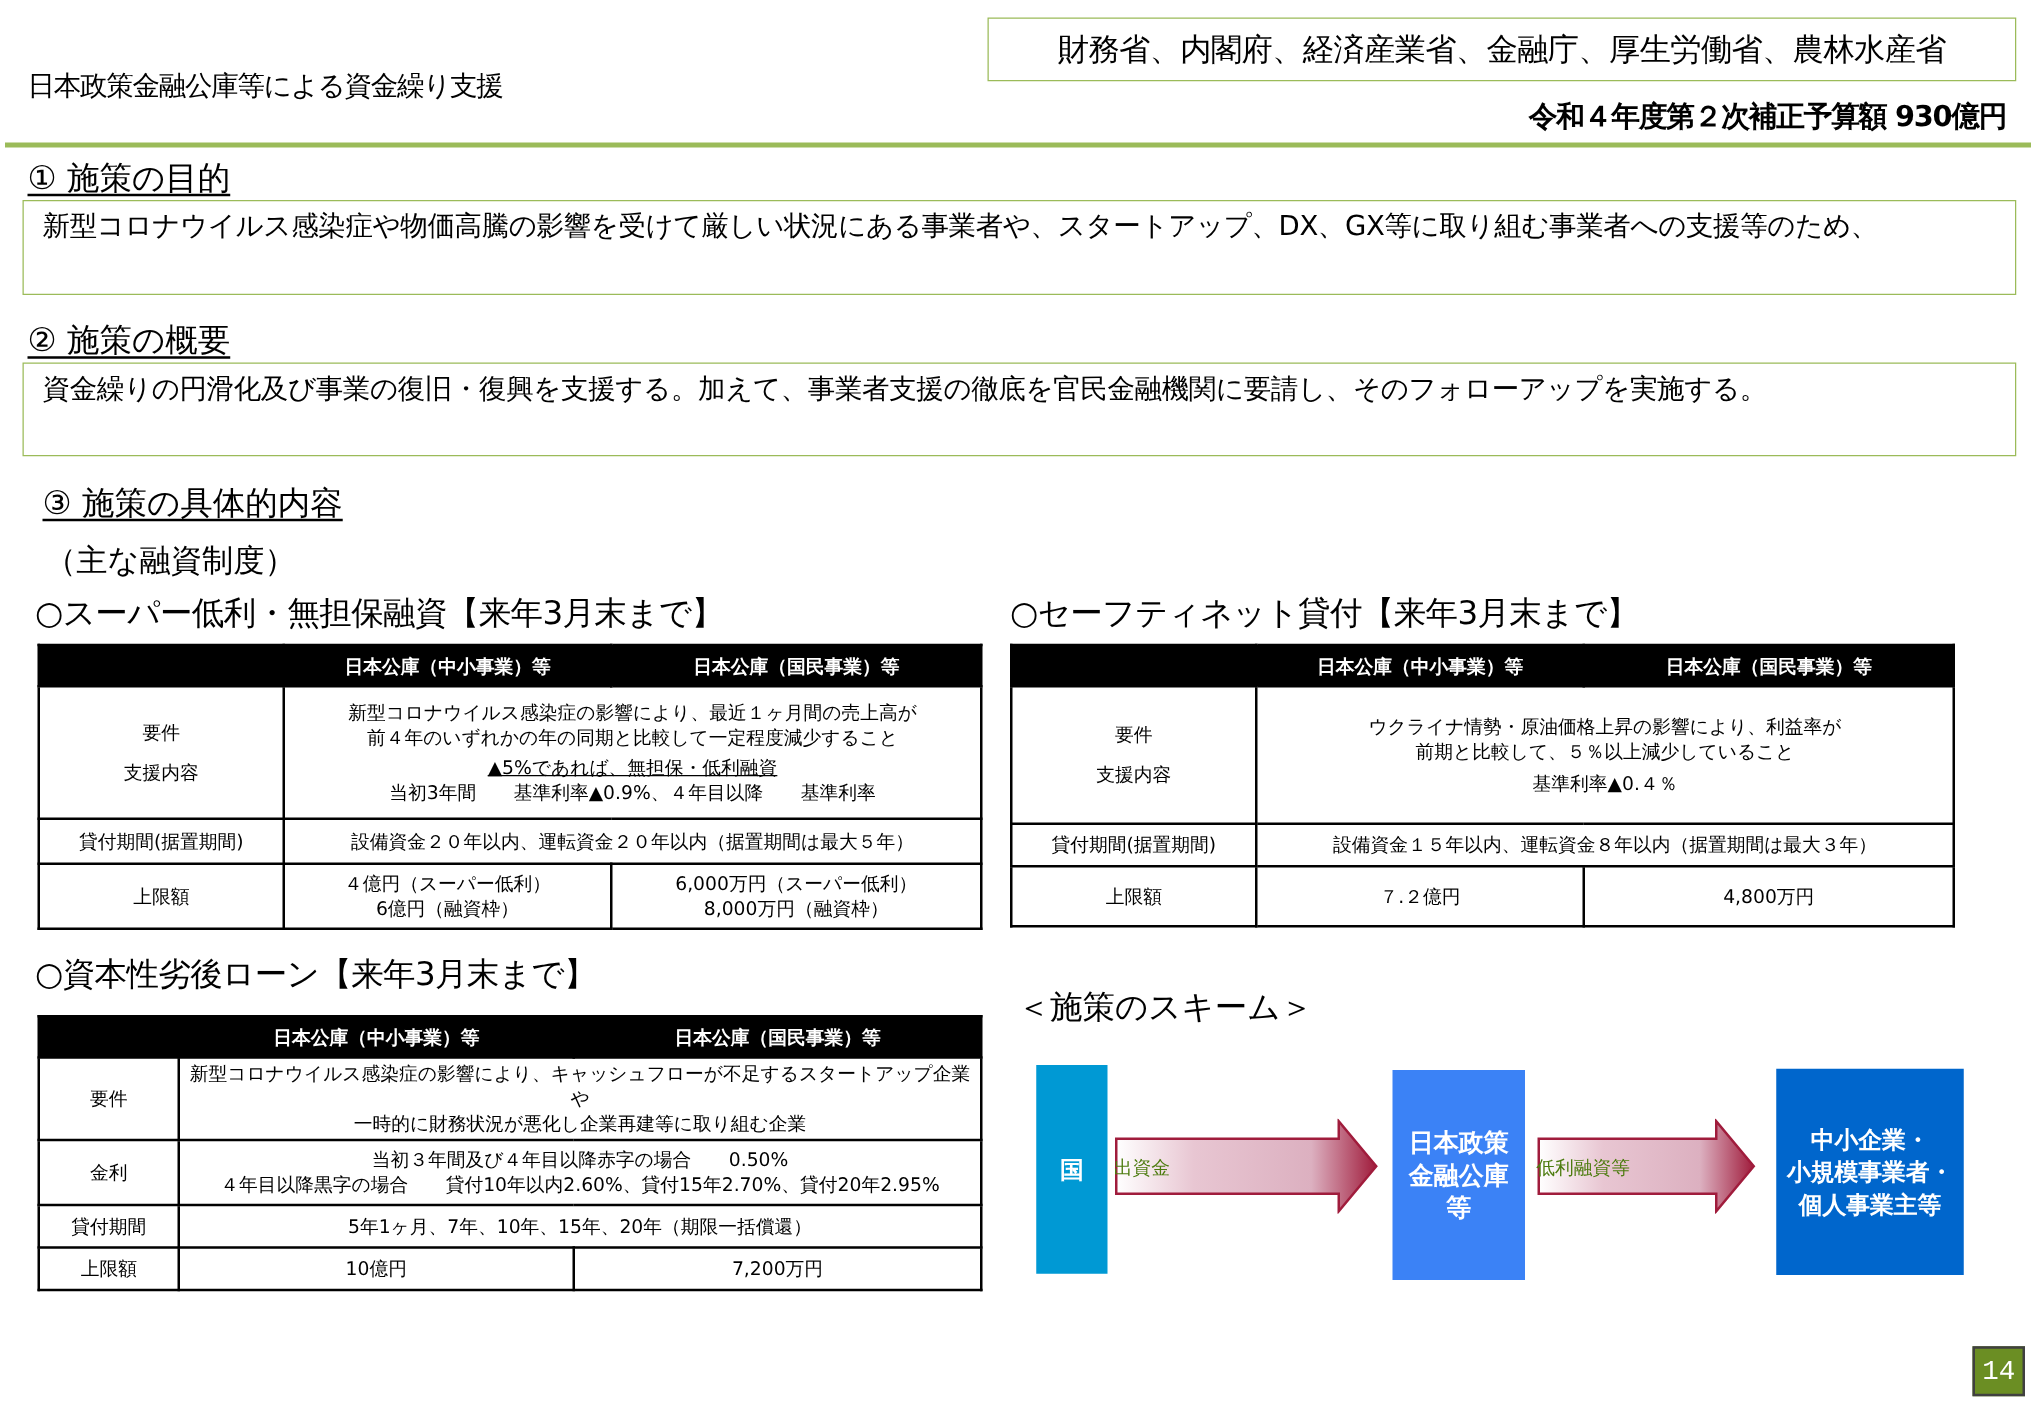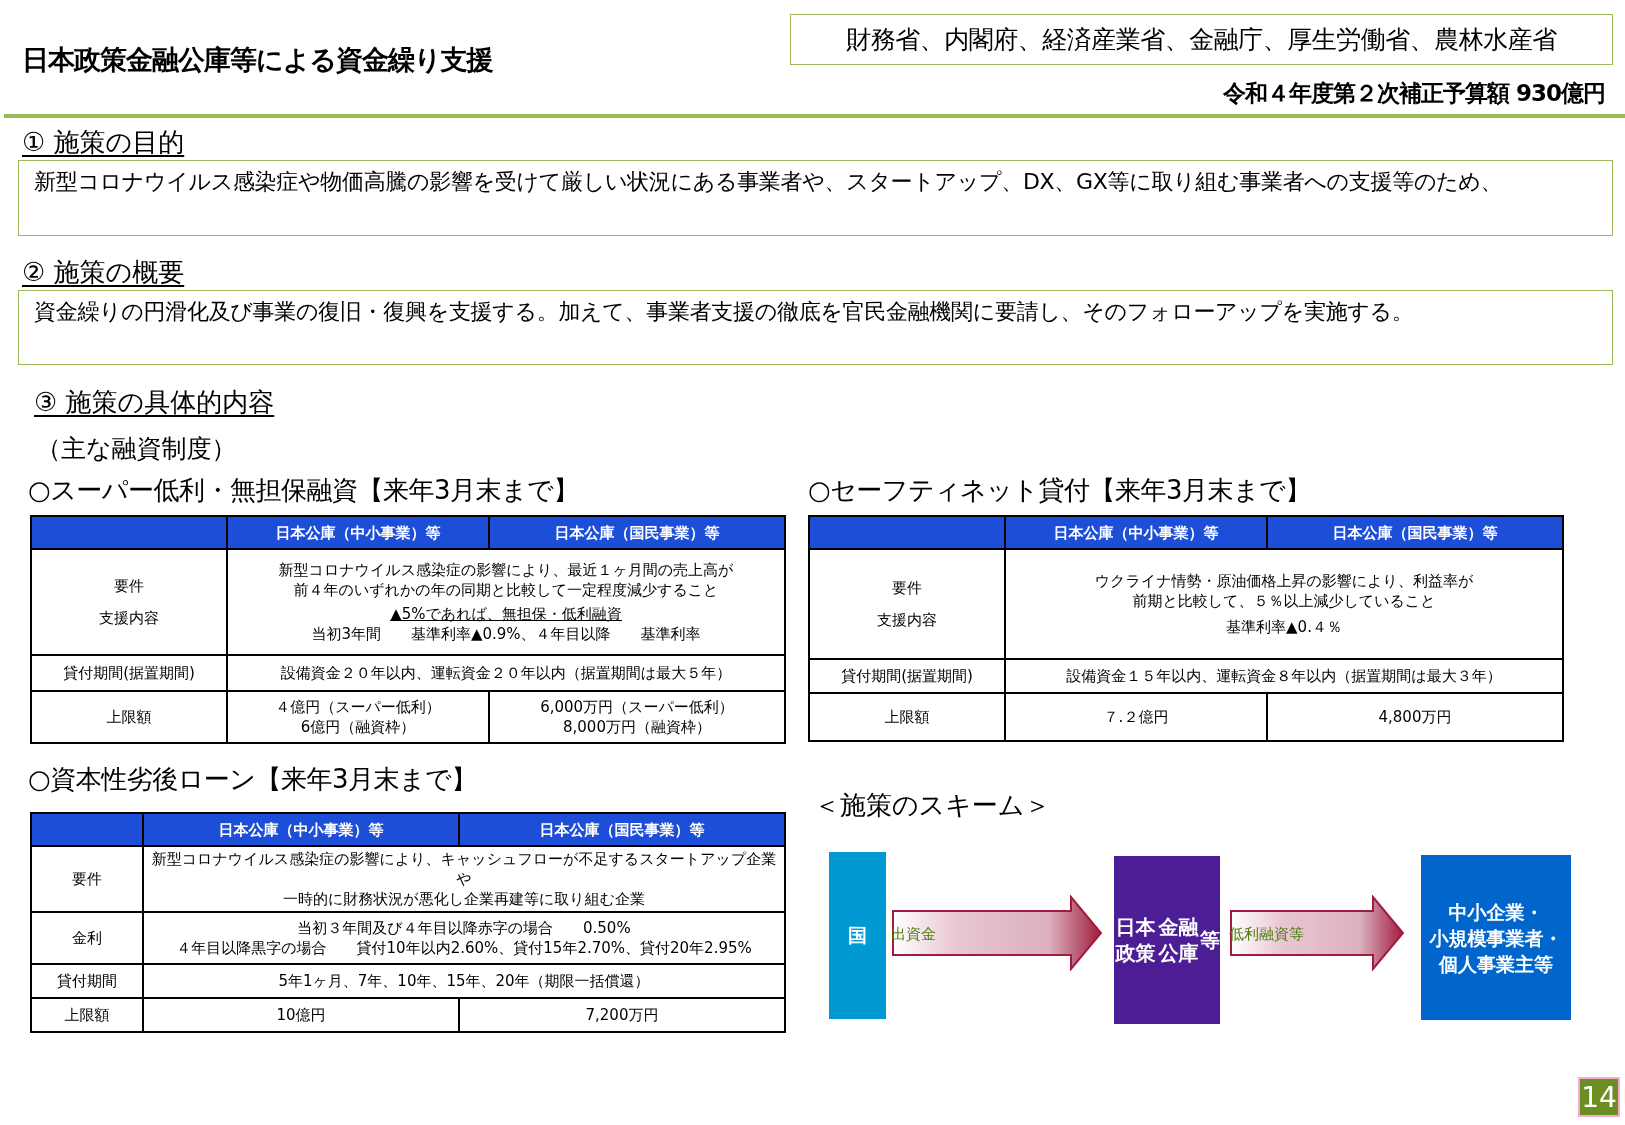--- a/index.html
+++ b/index.html
@@ -1,43 +1,43 @@
 <!DOCTYPE html>
 <html><head>
 <meta charset="utf-8">
 <style>
   * { box-sizing: border-box; margin: 0; padding: 0; }
   html, body { width: 1625px; height: 1125px; background: #ffffff; overflow: hidden; }
   body { position: relative; font-family: "DejaVu Sans", "Liberation Sans", sans-serif; color: #000; }
 
-  .title { position: absolute; left: 22px; top: 42px; font-size: 27px; font-weight: bold; letter-spacing: -1px; }
+  .title { position: absolute; left: 22px; top: 54px; font-size: 22px; font-weight: normal; letter-spacing: -1px; }
   .ministries { position: absolute; left: 790px; top: 14px; width: 823px; height: 51px; border: 1.5px solid #9bbb59; display: flex; align-items: center; justify-content: center; font-size: 25px; letter-spacing: -0.5px; }
   .budget { position: absolute; right: 20px; top: 78px; font-size: 23px; font-weight: bold; letter-spacing: -1px; }
   .top-rule { position: absolute; left: 4px; top: 114px; width: 1621px; height: 4px; background: #9bbb59; }
 
   .sec-head { position: absolute; font-size: 26px; text-decoration: underline; text-underline-offset: 4px; text-decoration-thickness: 1.5px; }
   .sec-box { position: absolute; border: 1.5px solid #9bbb59; padding: 6px 15px; font-size: 22px; line-height: 30px; letter-spacing: -0.3px; }
 
   .sub-plain { position: absolute; font-size: 25px; }
   .prog-title { position: absolute; font-size: 26px; letter-spacing: -0.5px; }
 
   table.t { position: absolute; border-collapse: collapse; font-size: 15px; }
   table.t td, table.t th { border: 2px solid #000; text-align: center; vertical-align: middle; padding: 2px 6px; line-height: 20px; }
-  table.t th { background: #1d4ed8; color: #fff; font-weight: bold; height: 33px; font-size: 15px; }
+  table.t th { background: #000000; color: #fff; font-weight: bold; height: 33px; font-size: 15px; }
   table.t td.lab { width: 196px; }
   .u { text-decoration: underline; }
   .stack { display: block; }
   .gap { display: block; height: 12px; }
 
   .scheme-title { position: absolute; left: 814px; top: 788px; font-size: 26px; }
   .box { position: absolute; color: #fff; font-weight: bold; display: flex; align-items: center; justify-content: center; text-align: center; }
   .arrow { position: absolute; }
   .arrow-label { position: absolute; font-size: 15px; color: #4d7c0f; text-align: left; }
 
-  .page-num { position: absolute; left: 1578px; top: 1077px; width: 42px; height: 40px; background: #6b8e23; border: 2px solid #f9a8d4; color: #fff; font-size: 28px; display: flex; align-items: center; justify-content: center; }
+  .page-num { position: absolute; left: 1578px; top: 1077px; width: 42px; height: 40px; background: #6b8e23; border: 2px solid #404040; color: #fff; font-size: 22px; display: flex; align-items: center; justify-content: center; font-family: Liberation Mono, monospace; }
 </style>
 </head>
 <body>
 
 <div class="title">日本政策金融公庫等による資金繰り支援</div>
 <div class="ministries">財務省、内閣府、経済産業省、金融庁、厚生労働省、農林水産省</div>
 <div class="budget">令和４年度第２次補正予算額 930億円</div>
 <div class="top-rule"></div>
 
 <div class="sec-head" style="left:22px;top:125px;">①  施策の目的</div>
@@ -170,21 +170,21 @@
       <stop offset="0" stop-color="#ffffff"></stop>
       <stop offset="0.3" stop-color="#e8c6d2"></stop>
       <stop offset="0.75" stop-color="#dcb0c0"></stop>
       <stop offset="1" stop-color="#a01c3c"></stop>
     </linearGradient>
   </defs>
   <polygon points="2,16 180,16 180,2 210,38 180,74 180,60 2,60" fill="url(#g1)" stroke="#a01c3c" stroke-width="2"></polygon>
 </svg>
 <div class="arrow-label" style="left:891px;top:925px;width:180px;">出資金</div>
 
-<div class="box" style="left:1114px;top:856px;width:106px;height:168px;background:#4c1d95;font-size:20px;line-height:26px;flex-direction:row;">
+<div class="box" style="left:1114px;top:856px;width:106px;height:168px;background:#3b82f6;font-size:20px;line-height:26px;flex-direction:column;">
   <span>日本政策</span>
   <span>金融公庫</span>
   <span>等</span>
 </div>
 
 <svg class="arrow" style="left:1229px;top:895px;" width="176" height="76" viewBox="0 0 176 76">
   <defs>
     <linearGradient id="g2" x1="0" x2="1" y1="0" y2="0">
       <stop offset="0" stop-color="#ffffff"></stop>
       <stop offset="0.3" stop-color="#e8c6d2"></stop>

